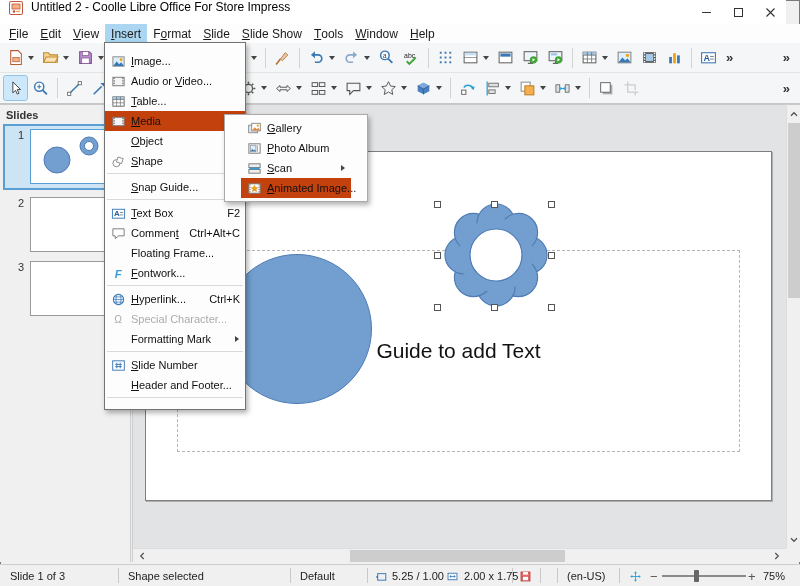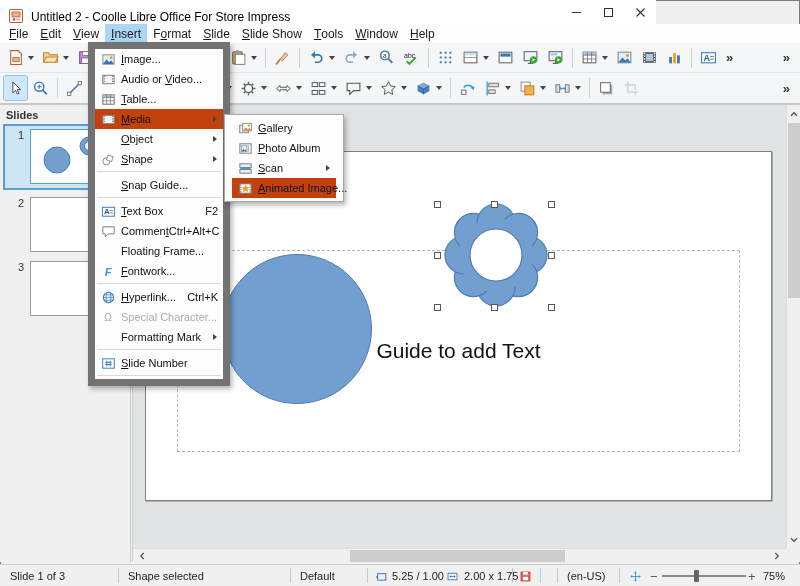--- a/index.html
+++ b/index.html
@@ -1,20 +1,20 @@
 <!DOCTYPE html>
 <html><head>
 <meta charset="utf-8">
 <style>
 *{margin:0;padding:0;box-sizing:border-box}
 html,body{background:#888}
 #app{position:relative;width:800px;height:586px;background:#f0f0f0;overflow:hidden;
   font-family:"Liberation Sans",sans-serif;box-shadow:0 0 0 1px #7a7a7a inset}
 
-.titlebar{position:absolute;left:0;top:0;width:656px;height:24px;background:#fff;display:flex;align-items:flex-end}
+.titlebar{position:absolute;left:0;top:0;width:786px;height:24px;background:#fff;display:flex;align-items:flex-start}
 .app-icon{width:16px;height:16px;margin:0 7px 0 8px;display:flex}
 .title{font-size:12px;color:#000;white-space:nowrap}
 .wbtns{margin-left:auto;display:flex;height:100%}
 .wbtn{width:32px;display:flex;align-items:center;justify-content:center}
 
 .menubar{position:absolute;left:0;top:24px;width:800px;height:19px;background:#fdfdfd;display:flex;padding-left:3px;font-size:12px;color:#1a1a1a}
 .mitem{padding:2px 6px;display:flex;align-items:center;white-space:nowrap}
 .mitem.active{background:#abd6f2}
 u{text-decoration:underline}
 
@@ -53,22 +53,22 @@
 .hthumb{position:absolute;left:217px;top:1px;width:215px;height:12px;background:#cdcdcd}
 .sb-corner{position:absolute;left:786px;top:548px;width:14px;height:14px;background:#f0f0f0}
 
 .statusbar{position:absolute;left:0;top:564px;width:800px;height:22px;background:#f0f0f0;border-top:1px solid #cdcdcd;font-size:11px;color:#222}
 .ss{position:absolute;top:0;height:22px;display:flex;align-items:center;white-space:nowrap}
 .ssep{position:absolute;top:3px;width:1px;height:15px;background:#c9c9c9}
 .ztrack{position:absolute;left:662px;top:10px;width:84px;height:2px;background:#8a8a8a}
 .zhandle{position:absolute;left:694px;top:5px;width:5px;height:12px;background:#666;border-radius:1px}
 .zsign{font-size:13px;color:#555}
 
-.menu-popup{position:absolute;left:88px;top:42px;width:142px;background:#fdfdfd;border:7px solid #737373;box-shadow:2px 3px 5px rgba(0,0,0,.3);padding:0 0;z-index:50}
-.submenu-popup{position:absolute;left:224px;top:114px;width:120px;background:#fdfdfd;border:1px solid #a9a9a9;box-shadow:2px 3px 5px rgba(0,0,0,.3);padding:3px 7px;z-index:51}
+.menu-popup{position:absolute;left:104px;top:42px;width:142px;background:#fdfdfd;border:1px solid #737373;box-shadow:2px 3px 5px rgba(0,0,0,.3);padding:8px 0;z-index:50}
+.submenu-popup{position:absolute;left:224px;top:114px;width:144px;background:#fdfdfd;border:1px solid #a9a9a9;box-shadow:2px 3px 5px rgba(0,0,0,.3);padding:3px 16px;z-index:51}
 .mrow{height:20px;display:flex;align-items:center;padding:0 5px 0 3px;font-size:11px;color:#111}
 .mrow.hl{background:#c2410c}
 .mrow.dis{color:#ababab}
 .mi-icon{width:20px;height:16px;display:flex;align-items:center;justify-content:center;margin-right:3px;flex:none}
 .mi-label{white-space:nowrap}
 .mi-short{margin-left:auto;white-space:nowrap}
 .mi-arrow{margin-left:auto;width:0;height:0;border-top:3.5px solid transparent;border-bottom:3.5px solid transparent;border-left:4px solid #444;margin-right:1px}
 .msep{height:1px;background:#d9d9d9;margin:2px 2px 3px 2px}
 </style>
 </head>
@@ -771,20 +771,24 @@
       <div class="msep"></div>
       <div class="mrow">
         <span class="mi-icon">
           <svg width="15" height="15" viewBox="0 0 16 16">
             <rect x="1.8" y="3" width="12.4" height="10" fill="#fff" stroke="#3a78b5" stroke-width="1"></rect>
             <path d="M6.2 5v6M9.8 5v6M4.5 6.8h7M4.5 9.2h7" stroke="#3a78b5" stroke-width="1"></path>
           </svg>
         </span>
         <span class="mi-label"><u>S</u>lide Number</span>
       </div>
+      <div class="mrow">
+        <span class="mi-icon"></span>
+        <span class="mi-label"><u>H</u>eader and Footer...</span>
+      </div>
       <div class="msep"></div>
     </div>
   <div class="submenu-popup" id="media-submenu">
       <div class="mrow">
         <span class="mi-icon">
           <svg width="15" height="15" viewBox="0 0 16 16">
             <rect x="1.8" y="4.5" width="9.5" height="8" fill="#dceefb" stroke="#888"></rect>
             <rect x="5" y="2.5" width="9.2" height="8" fill="#fff" stroke="#888"></rect>
             <circle cx="11.5" cy="5" r="1.2" fill="#f0a30a"></circle>
             <path d="M5.3 10.2l3-3.6 2.2 2.2 1.5-1.5 2.2 2.9z" fill="#e8883a"></path>

